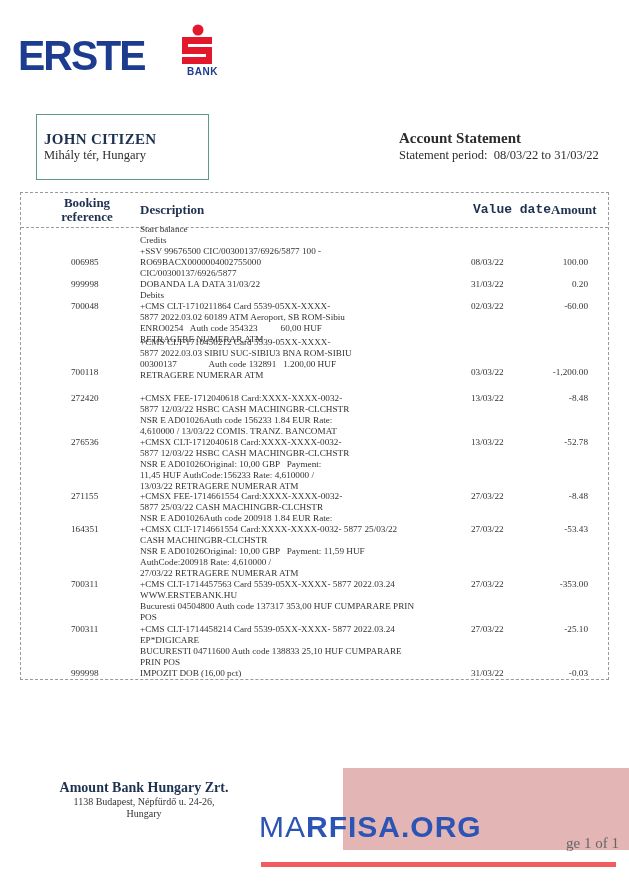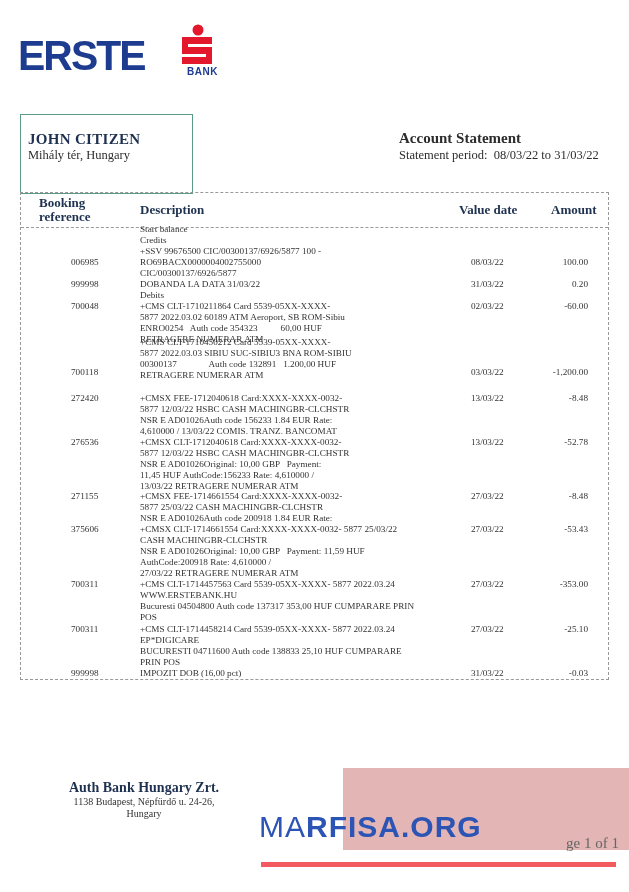--- a/index.html
+++ b/index.html
@@ -14,43 +14,43 @@
     font-size: 43px; letter-spacing: -2px; color: #1d3b8f; line-height: 1;
     transform: scaleX(0.95); transform-origin: left;
   }
   .logo-s { position: absolute; left: 150px; top: 0; width: 52px; height: 44px; }
   .logo-bank {
     position: absolute; left: 169px; top: 42px;
     font-family: "Liberation Sans", "DejaVu Sans", sans-serif; font-weight: bold;
     font-size: 10px; color: #1d3b8f; letter-spacing: 0.5px;
   }
   .addr-box {
-    position: absolute; left: 20px; top: 114px; width: 173px; height: 80px;
+    position: absolute; left: 36px; top: 114px; width: 173px; height: 66px;
     border: 1.5px solid #5a9a86; box-sizing: border-box;
     padding: 16px 16px 0 7px;
   }
   .cust-name { font-weight: bold; font-size: 15px; color: #1e3150; letter-spacing: 0.3px; line-height: 17px; }
   .cust-line { font-size: 12.5px; color: #2e2e2e; line-height: 15px; }
 
   .stmt { position: absolute; left: 399px; top: 129px; }
   .stmt-title { font-weight: bold; font-size: 15px; color: #2c2c2c; line-height: 18px; }
   .stmt-row { font-size: 12.5px; color: #2c2c2c; line-height: 16px; white-space: pre; }
 
   .tbl {
     position: absolute; left: 20px; top: 192px; width: 589px; height: 488px;
     border: 1px dashed #999; box-sizing: border-box;
   }
   .thead {
     position: absolute; left: 0; top: 0; width: 100%; height: 34px;
     border-bottom: 1px dashed #999;
   }
   .th { position: absolute; font-weight: bold; font-size: 13px; color: #1e3150; line-height: 14px; }
-  .th-ref { left: 18px; top: 3px; width: 80px; }
+  .th-ref { left: 26px; top: 3px; width: 80px; text-align: center; }
   .th-desc { left: 119px; top: 10px; }
-  .th-date { left: 438px; top: 10px; }
+  .th-date { left: 452px; top: 10px; font-family: Liberation Mono, monospace; }
   .th-amt { left: 530px; top: 10px; }
 
   .cell { position: absolute; font-size: 9.2px; color: #333; line-height: 10.9px; white-space: pre; }
   .c-ref { left: 50px; }
   .c-desc { left: 119px; }
   .c-date { left: 450px; }
   .c-amt { right: 20px; text-align: right; }
 
   .footer-bank { position: absolute; left: 40px; top: 780px; width: 208px; text-align: center; }
   .fb-name { font-weight: bold; font-size: 14px; color: #1e3150; line-height: 16px; }
@@ -160,21 +160,21 @@
       </div>
       <div>
         <div class="cell c-ref" style="top: 298px;">271155</div>
         <div class="cell c-desc" style="top: 298px;">+CMSX FEE-1714661554 Card:XXXX-XXXX-0032-
 5877 25/03/22 CASH MACHINGBR-CLCHSTR
 NSR E AD01026Auth code 200918 1.84 EUR Rate:</div>
         <div class="cell c-date" style="top: 298px;">27/03/22</div>
         <div class="cell c-amt" style="top: 298px;">-8.48</div>
       </div>
       <div>
-        <div class="cell c-ref" style="top: 331px;">375606</div>
+        <div class="cell c-ref" style="top: 331px;">164351</div>
         <div class="cell c-desc" style="top: 331px;">+CMSX CLT-1714661554 Card:XXXX-XXXX-0032- 5877 25/03/22
 CASH MACHINGBR-CLCHSTR
 NSR E AD01026Original: 10,00 GBP   Payment: 11,59 HUF
 AuthCode:200918 Rate: 4,610000 /
 27/03/22 RETRAGERE NUMERAR ATM</div>
         <div class="cell c-date" style="top: 331px;">27/03/22</div>
         <div class="cell c-amt" style="top: 331px;">-53.43</div>
       </div>
       <div>
         <div class="cell c-ref" style="top: 386px;">700311</div>
@@ -197,21 +197,21 @@
       <div>
         <div class="cell c-ref" style="top: 475px;">999998</div>
         <div class="cell c-desc" style="top: 475px;">IMPOZIT DOB (16,00 pct)</div>
         <div class="cell c-date" style="top: 475px;">31/03/22</div>
         <div class="cell c-amt" style="top: 475px;">-0.03</div>
       </div>
     </div>
 </div>
 
 <div class="footer-bank">
-  <div class="fb-name">Auth Bank Hungary Zrt.</div>
+  <div class="fb-name">Amount Bank Hungary Zrt.</div>
   <div class="fb-line">1138 Budapest, Népfürdő u. 24-26,</div>
   <div class="fb-line">Hungary</div>
 </div>
 
 <div class="overlay-pink"></div>
 <div class="page-note">ge 1 of 1</div>
 <div class="watermark"><span>MA</span><b>RFISA.ORG</b></div>
 <div class="wm-underline"></div>
 
 </body></html>

